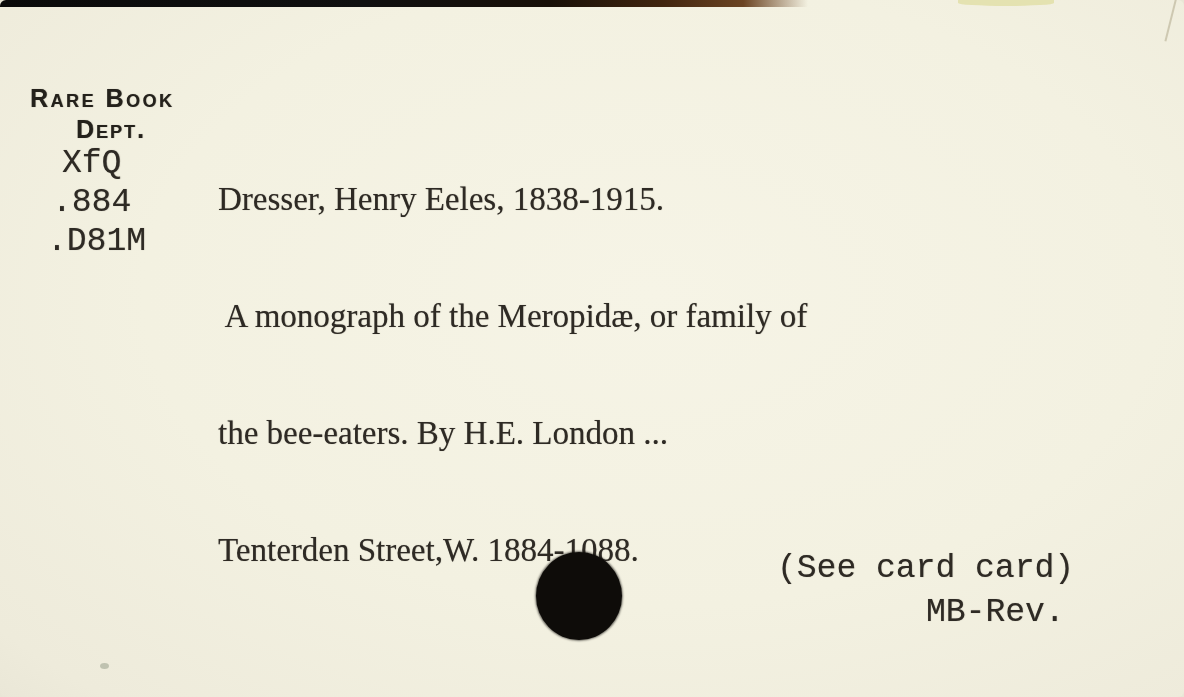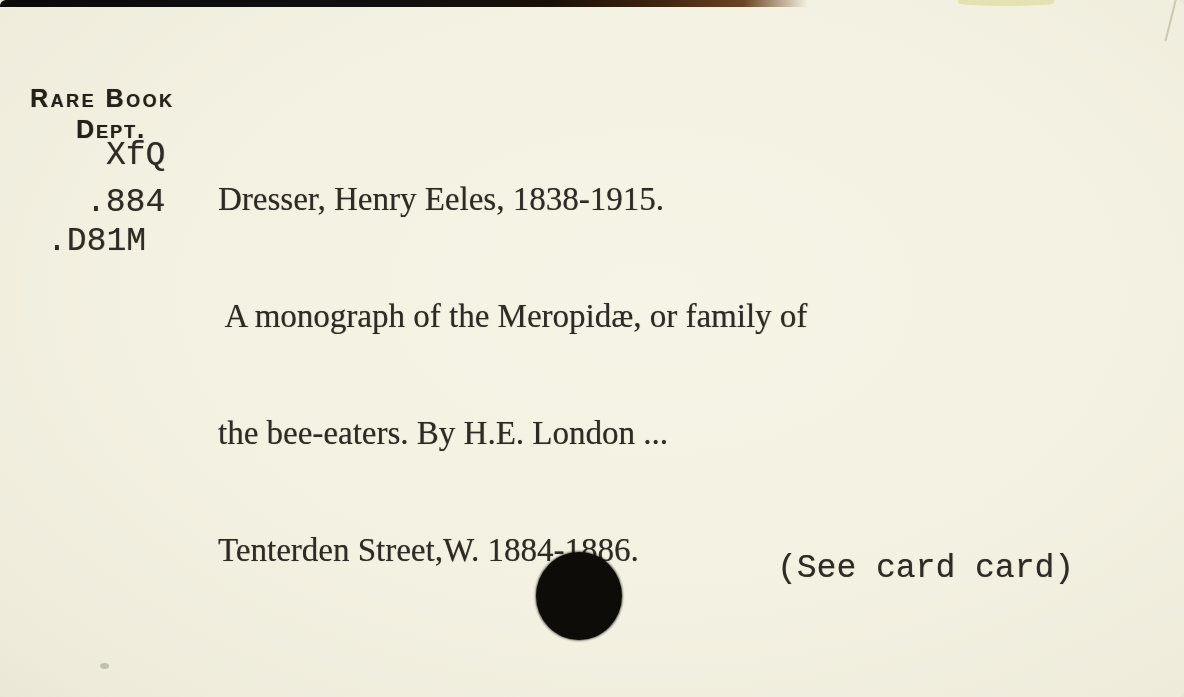--- a/index.html
+++ b/index.html
@@ -49,22 +49,22 @@
   }
 
   
   .tw {
     font-family: "Liberation Mono", "DejaVu Sans Mono", monospace;
     font-size: 33px; line-height: 39px; color: #2e2a24;
     text-shadow: 0.3px 0.3px 0.8px rgba(46,42,36,0.5);
     white-space: pre;
   }
 
-  .call-1 { position: absolute; left: 62px;  top: 136px; height: 39px; margin-left: 44px; }
-  .call-2 { position: absolute; left: 52px;  top: 183px; height: 39px; margin-left: 34px; }
+  .call-1 { position: absolute; left: 62px;  top: 144px; height: 39px; }
+  .call-2 { position: absolute; left: 52px;  top: 183px; height: 39px; }
   .call-3 { position: absolute; left: 47px;  top: 222px; height: 39px; }
 
   .body-block { position: absolute; left: 218px; top: 102px; }
   .line { height: 39px; font-family: Liberation Serif, serif; }
 
   .see-next { position: absolute; left: 777px; top: 549px; height: 39px; }
   .reviser  { position: absolute; left: 926px; top: 593px; height: 39px; }
 
   
   .hole {
@@ -91,28 +91,29 @@
   <div class="stamp stamp-l2">Dept.</div>
 
   <div class="tw call-1">XfQ</div>
   <div class="tw call-2">.884</div>
   <div class="tw call-3">.D81M</div>
 
   <div class="tw body-block">
     <div class="line">Dresser, Henry Eeles, 1838-1915.</div>
     <div class="line"> A monograph of the Meropidæ, or family of</div>
     <div class="line">the bee-eaters. By H.E. London ...</div>
-    <div class="line">Tenterden Street,W. 1884-1886.</div>
+    <div class="line">Tenterden Street,W. 1884-1088.</div>
     
     
     
     
     
     
   </div>
 
   <div class="hole"></div>
 
   <div class="tw see-next">(See card card)</div>
+  <div class="tw reviser">MB-Rev.</div>
 
   <div class="paper-speck"></div>
 
 </div>
 
 </body></html>

